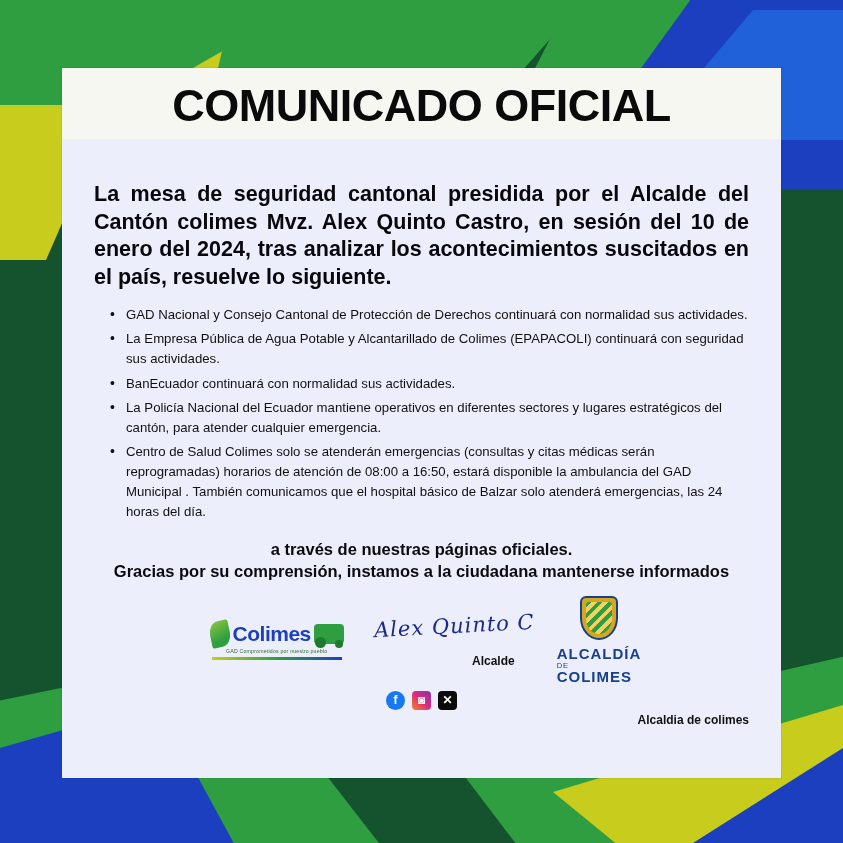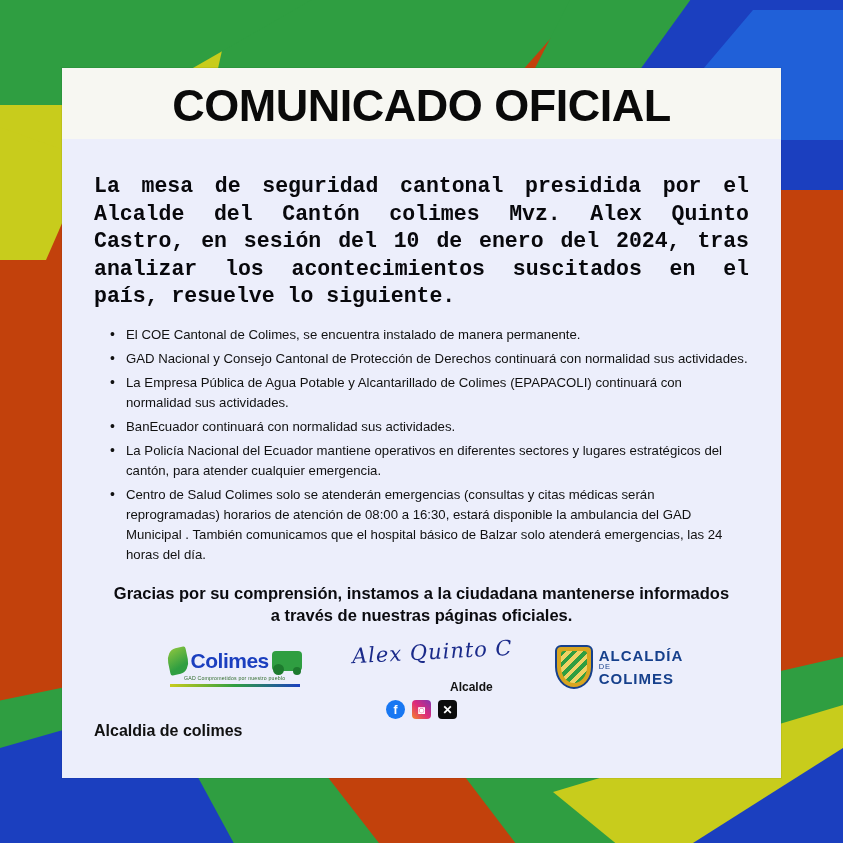--- a/index.html
+++ b/index.html
@@ -11,21 +11,21 @@
     width: 843px;
     height: 843px;
     font-family: "Liberation Sans", sans-serif;
     overflow: hidden;
   }
   .poster {
     position: relative;
     width: 843px;
     height: 843px;
     overflow: hidden;
-    background: #c2410c;
+    background: #14532d;
   }
   
   .bg-layer { position: absolute; inset: 0; }
   .shape { position: absolute; }
 
   
   .sh-yellow-tl {
     top: -10px; left: -30px;
     width: 380px; height: 200px;
     background: #c8cc1c;
@@ -129,27 +129,26 @@
     font-family: "Liberation Sans", sans-serif;
   }
   .band-sep {
     height: 18px;
     background: #eceefb;
   }
   .body-wrap {
     padding: 16px 32px 0 32px;
   }
   .lead {
-    margin: 0 0 14px 0;
+    margin: 8px 0 14px 0;
     font-size: 21.5px;
     line-height: 1.28;
     font-weight: bold;
     color: #08080c;
     text-align: justify;
-    font-family: Liberation Mono, monospace;
   }
   ul.bullets {
     margin: 0;
     padding-left: 22px;
     list-style: none;
   }
   ul.bullets li {
     position: relative;
     font-size: 13.2px;
     line-height: 1.52;
@@ -173,21 +172,21 @@
     font-weight: bold;
     line-height: 1.35;
     color: #0b0b0f;
   }
 
   
   .logos {
     display: flex;
     align-items: center;
     justify-content: center;
-    gap: 40px;
+    gap: 20px;
     margin-top: 14px;
   }
   .logo-colimes {
     display: flex;
     flex-direction: column;
     align-items: center;
     width: 150px;
   }
   .colimes-row {
     display: flex;
@@ -253,20 +252,21 @@
     font-weight: bold;
     color: #111;
     margin-top: 16px;
     align-self: flex-end;
     margin-right: 22px;
   }
   .alcaldia {
     display: flex;
     align-items: center;
     gap: 6px;
+    flex-direction: column;
   }
   .shield {
     width: 34px; height: 40px;
     background: #d8a520;
     border: 2px solid #16408c;
     border-radius: 6px 6px 50% 50%;
     position: relative;
   }
   .shield::after {
     content: "";
@@ -294,22 +294,22 @@
     width: 19px; height: 19px;
     border-radius: 4px;
     display: flex; align-items: center; justify-content: center;
     color: #fff; font-size: 12px; font-weight: bold;
     font-family: "Liberation Sans", sans-serif;
   }
   .soc-fb { background: #1877f2; border-radius: 50%; }
   .soc-ig { background: linear-gradient(45deg,#f58529,#dd2a7b,#8134af); }
   .soc-x  { background: #0b0b0b; }
   .handle {
-    text-align: left;
-    font-size: 16px;
+    text-align: right;
+    font-size: 12px;
     font-weight: bold;
     color: #111;
     margin-top: 3px;
   }
 </style>
 </head>
 <body>
 
 <div class="poster">
 
@@ -333,31 +333,30 @@
     <div class="title-band">
       <h1>COMUNICADO OFICIAL</h1>
     </div>
     <div class="band-sep"></div>
 
     <div class="body-wrap">
 
       <p class="lead">La mesa de seguridad cantonal presidida por el  Alcalde del Cantón colimes Mvz. Alex Quinto Castro, en sesión del 10 de enero del 2024, tras analizar los acontecimientos suscitados en el país, resuelve lo siguiente.</p>
 
       <ul class="bullets">
-        <li>El COE Cantonal de Colimes, se encuentra instalado de manera permanente.</li>
         <li>GAD Nacional y Consejo Cantonal de Protección de Derechos continuará con normalidad sus actividades.</li>
-        <li>La Empresa Pública de Agua Potable y Alcantarillado de Colimes (EPAPACOLI) continuará con normalidad sus actividades.</li>
+        <li>La Empresa Pública de Agua Potable y Alcantarillado de Colimes (EPAPACOLI) continuará con seguridad sus actividades.</li>
         <li>BanEcuador continuará con normalidad sus actividades.</li>
         <li>La Policía Nacional del Ecuador mantiene operativos en diferentes sectores y lugares estratégicos del cantón, para atender cualquier emergencia.</li>
-        <li>Centro de Salud Colimes solo se atenderán emergencias (consultas y citas médicas serán reprogramadas) horarios de atención de 08:00 a 16:30, estará disponible la ambulancia del GAD Municipal . También comunicamos que el hospital básico de Balzar solo atenderá emergencias, las 24 horas del día.</li>
+        <li>Centro de Salud Colimes solo se atenderán emergencias (consultas y citas médicas serán reprogramadas) horarios de atención de 08:00 a 16:50, estará disponible la ambulancia del GAD Municipal . También comunicamos que el hospital básico de Balzar solo atenderá emergencias, las 24 horas del día.</li>
       </ul>
 
       <div class="closing">
+        <div>a través de nuestras páginas oficiales.</div>
         <div>Gracias por su comprensión, instamos a la ciudadana mantenerse informados</div>
-        <div>a través de nuestras páginas oficiales.</div>
       </div>
 
       <div class="logos">
 
         <div class="logo-colimes">
           <div class="colimes-row">
             <span class="colimes-leaf"></span>
             <span class="colimes-word">Colimes</span>
             <span class="colimes-tractor"></span>
           </div>

